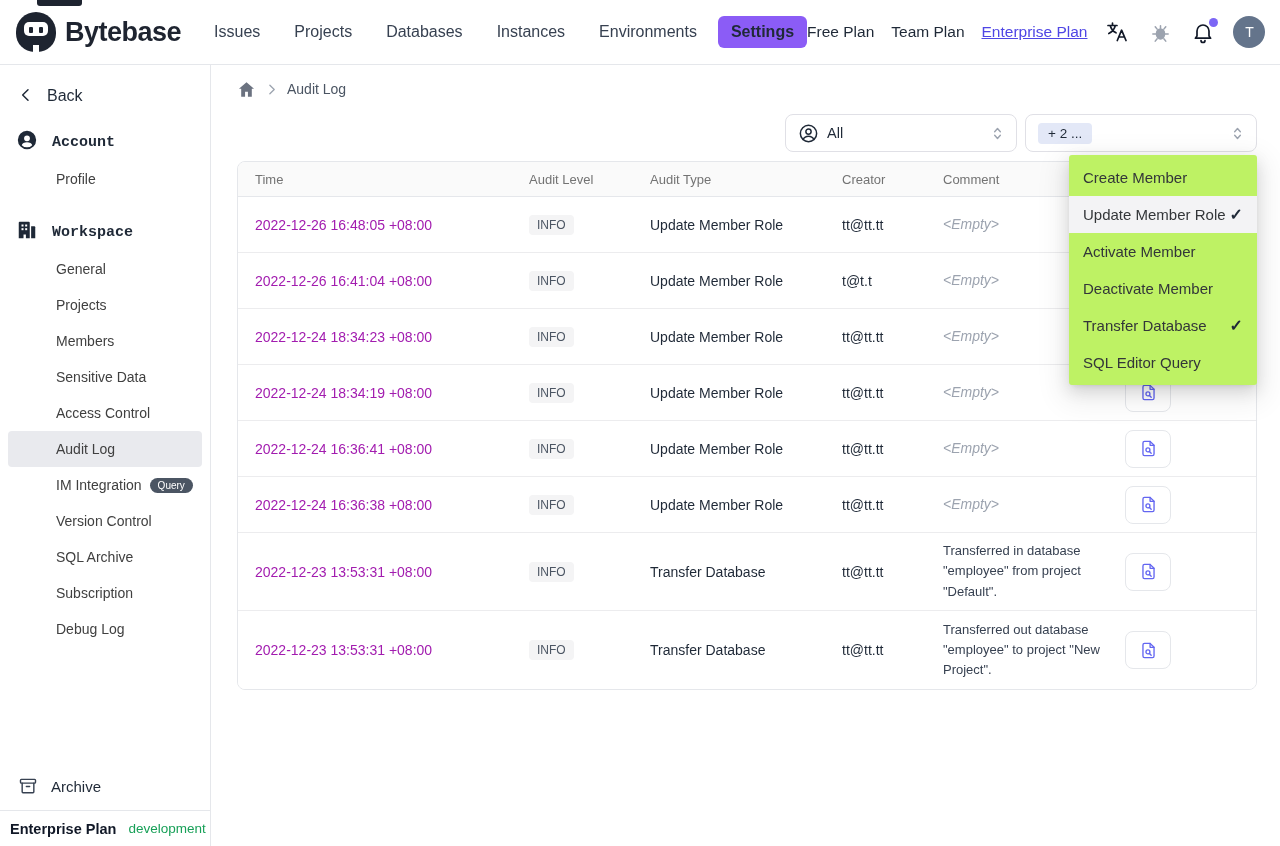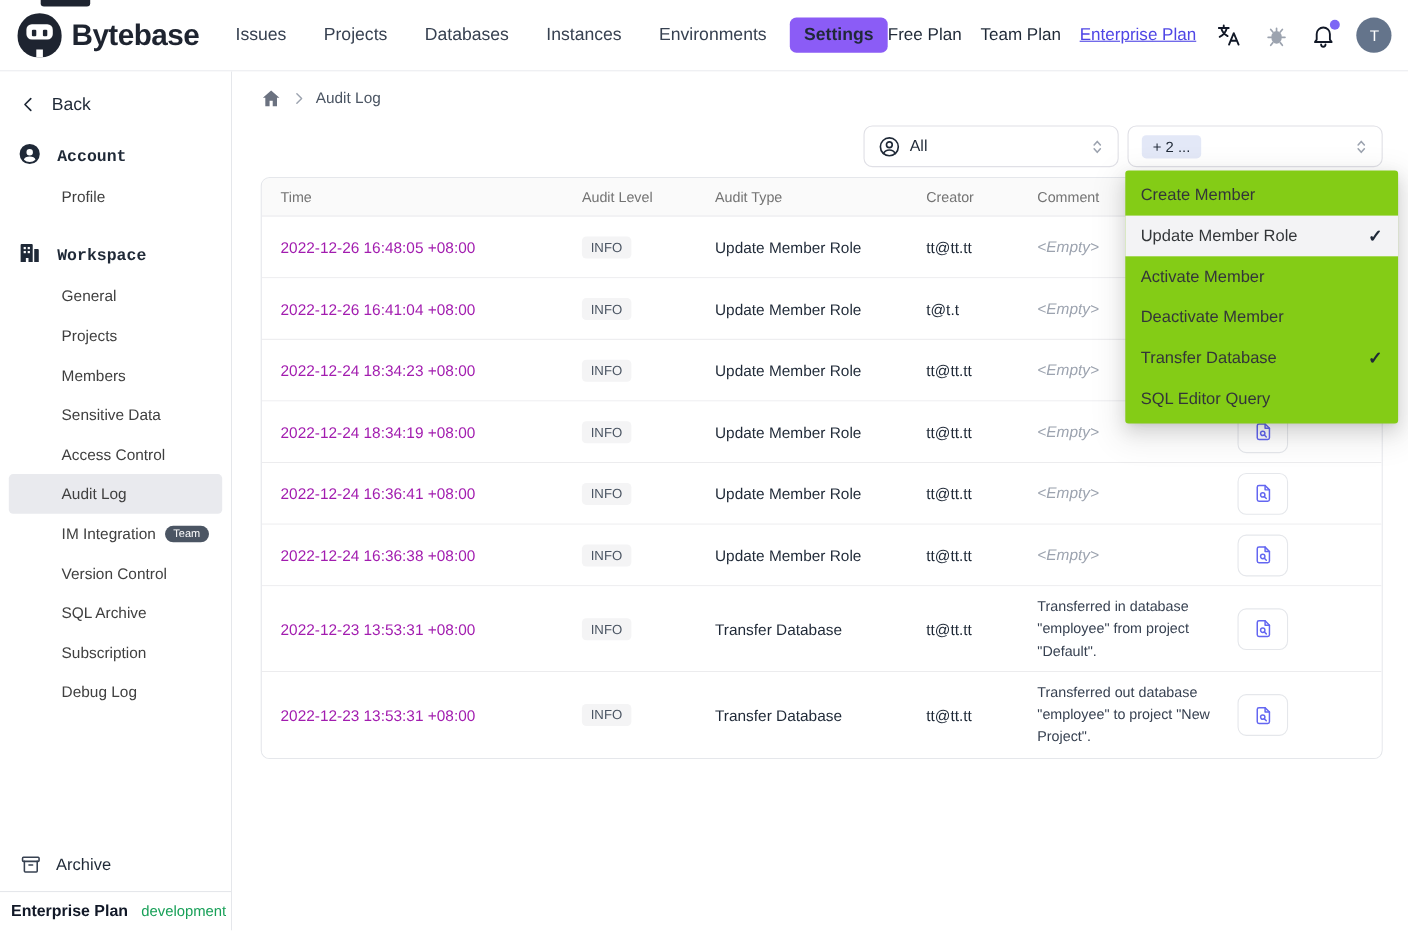--- a/index.html
+++ b/index.html
@@ -71,21 +71,21 @@
   .level-badge { display:inline-block; background:#f4f4f5; color:#4b5563; font-size:12px; font-weight:500;
                  padding:3px 8px; border-radius:4px; }
   .c-type, .c-creator { font-size:14px; color:#1f2937; }
   .c-comment { font-size:13px; color:#374151; line-height:1.55; padding-right:14px; }
   .c-comment.empty { font-size:14px; color:#9ca3af; font-style:italic; }
   .c-action { padding-left:7px; }
   .view-btn { width:46px; height:38px; border:1px solid #e5e7eb; border-radius:8px; background:#fff;
               display:flex; align-items:center; justify-content:center; cursor:pointer; }
 
   
-  .type-menu { position:absolute; top:90px; right:9px; width:248px; background:#84cc16; border-radius:3px; padding:4px 0;
+  .type-menu { position:absolute; top:90px; right:23px; width:188px; background:#bef264; border-radius:3px; padding:4px 0;
                box-shadow:0 3px 6px -4px rgba(0,0,0,.16), 0 6px 16px 0 rgba(0,0,0,.12), 0 9px 28px 8px rgba(0,0,0,.07);
                z-index:20; }
   .menu-item { height:37px; display:flex; align-items:center; justify-content:space-between;
                padding:0 14px; font-size:15px; color:#333639; cursor:pointer; }
   .menu-item.highlighted { background:#f3f3f5; }
   .menu-check { font-size:16px; color:#1f2937; font-weight:600; }
 
   svg { display:block; }
 </style>
 </head>
@@ -185,21 +185,21 @@
         <span>Sensitive Data</span>
       </div>
     <div class="side-item">
         <span>Access Control</span>
       </div>
     <div class="side-item selected">
         <span>Audit Log</span>
       </div>
     <div class="side-item">
       <span>IM Integration</span>
-      <span class="beta-badge">Team</span>
+      <span class="beta-badge">Query</span>
     </div>
     <div class="side-item">
         <span>Version Control</span>
       </div>
     <div class="side-item">
         <span>SQL Archive</span>
       </div>
     <div class="side-item">
         <span>Subscription</span>
       </div>

